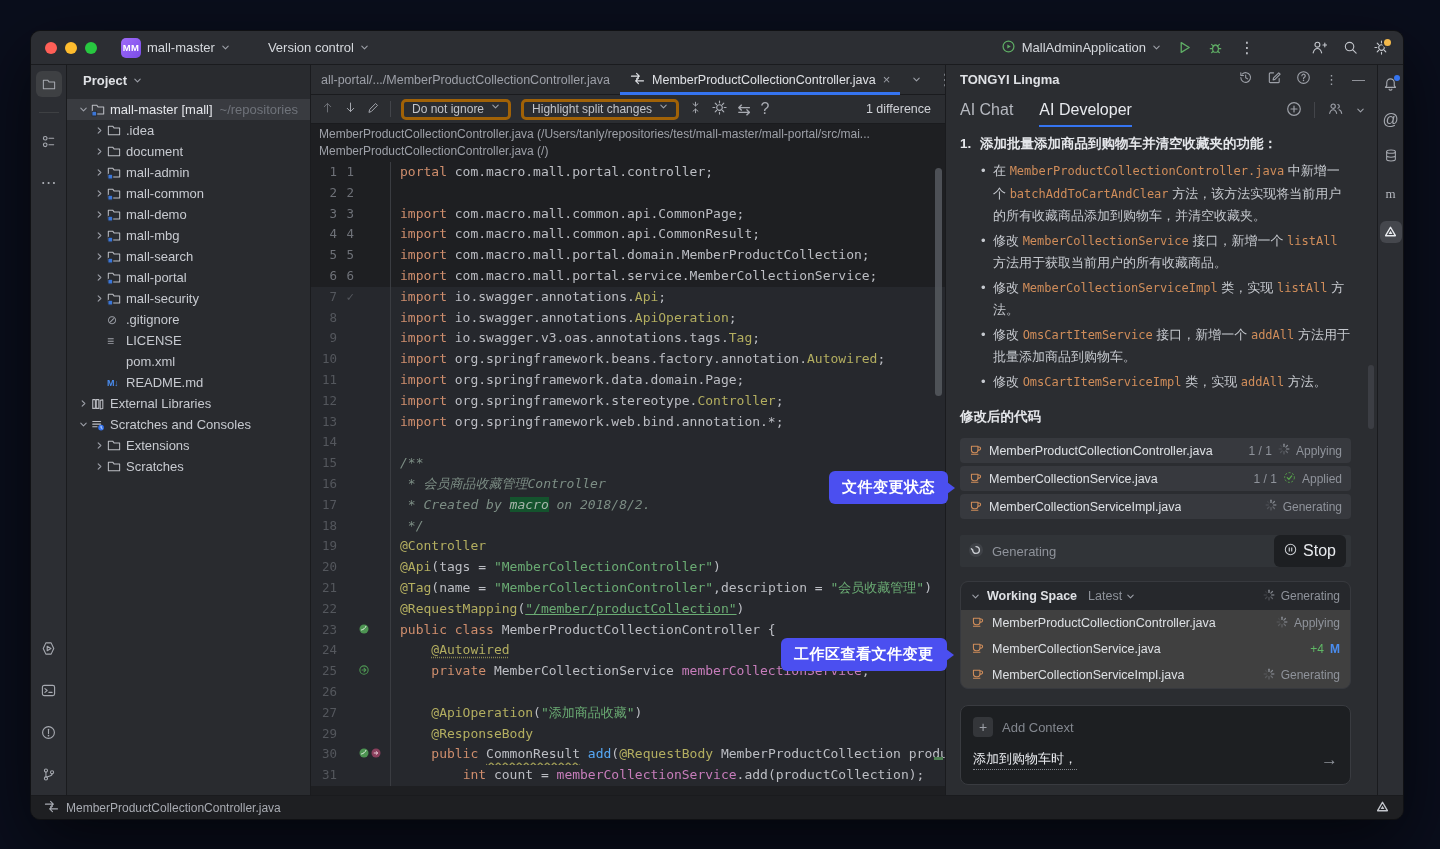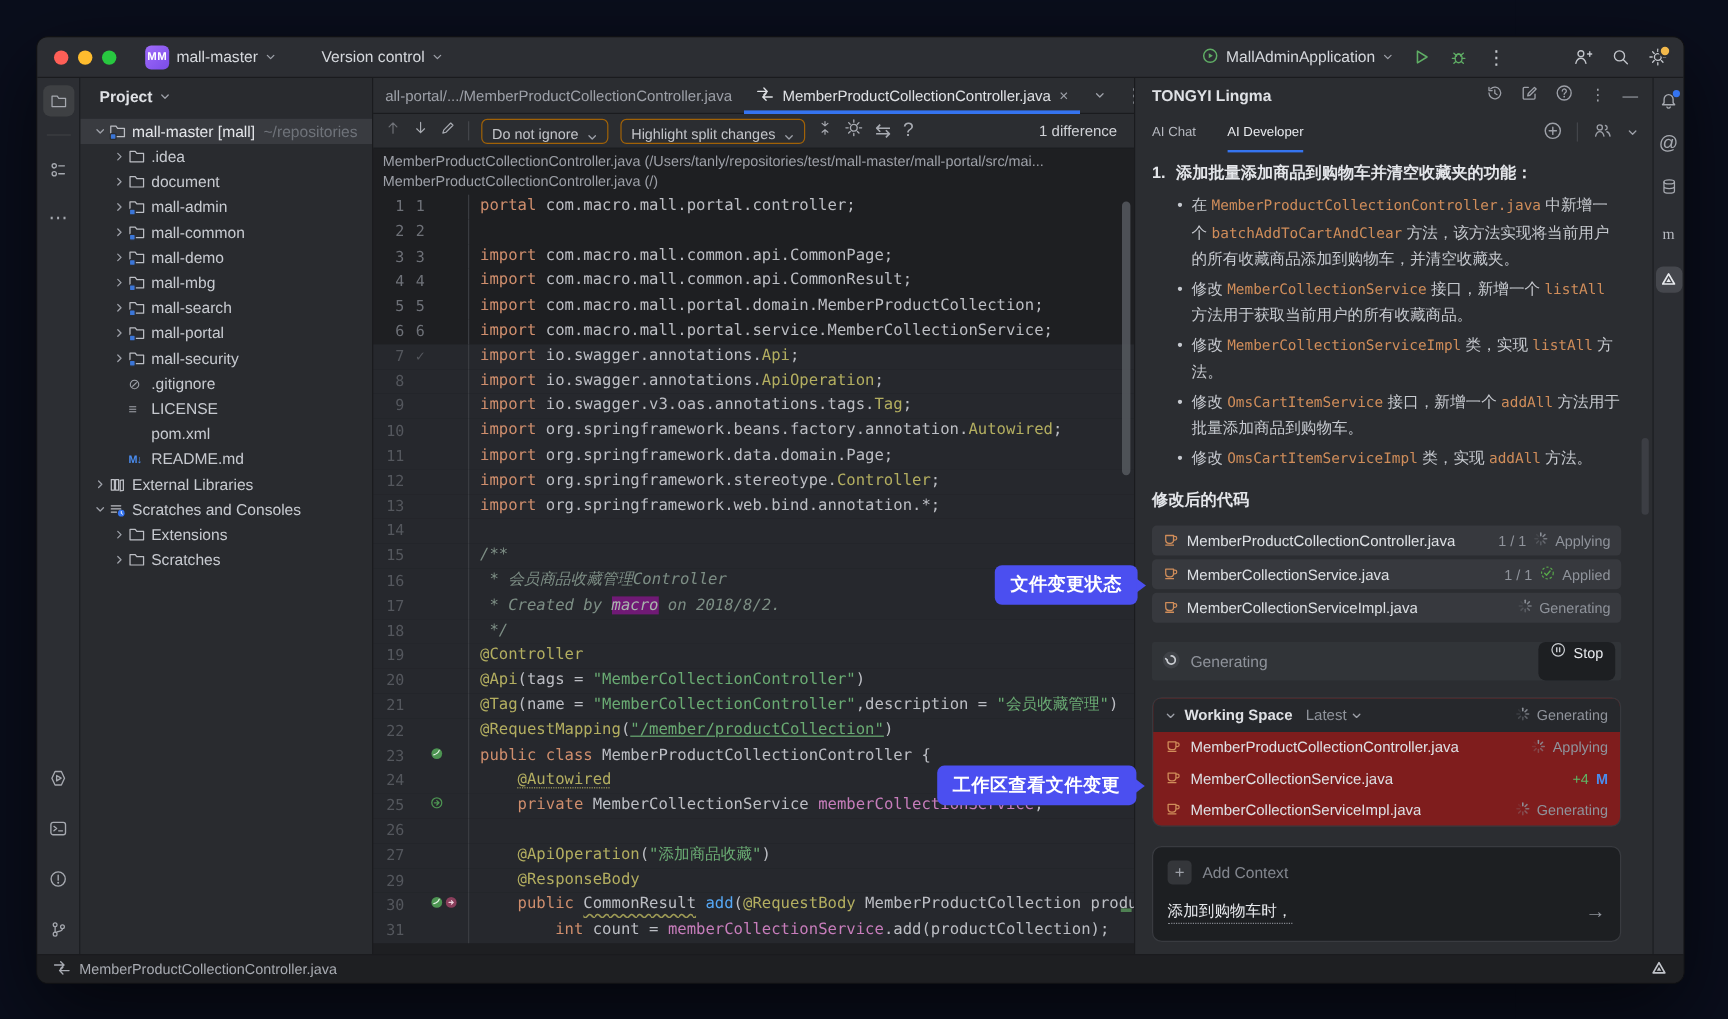--- a/index.html
+++ b/index.html
@@ -48,68 +48,68 @@
   .ic-gray{color:#9da0a8;font-size:12px;}
   
   .editor-col{flex:1;display:flex;flex-direction:column;min-width:0;background:#1e1f22;}
   .tabs-row{height:30px;background:#2b2d31;border-bottom:1px solid #1a1b1e;display:flex;align-items:stretch;flex:none;color:#9da0a8;}
   .tab{display:flex;align-items:center;gap:7px;padding:0 10px;font-size:12.5px;position:relative;white-space:nowrap;}
   .tab.active{color:#dfe1e5;}
   .tab.active::after{content:'';position:absolute;left:0;right:0;bottom:-1px;height:3px;background:var(--accent);}
   .tab .close{font-size:13px;color:#9da0a8;}
   .tabs-end{margin-left:auto;display:flex;align-items:center;gap:16px;padding:0 12px;color:#9da0a8;}
   .diff-toolbar{height:29px;background:#2b2d31;border-bottom:1px solid #1a1b1e;display:flex;align-items:center;gap:10px;padding:0 10px;color:#a8abb2;flex:none;}
-  .dt-btn{height:21px;border:1px solid #a16207;border-radius:5px;padding:0 8px;display:inline-flex;align-items:flex-end;gap:7px;font-size:12px;color:#c3c5ca;}
+  .dt-btn{height:21px;border:3px solid #a16207;border-radius:5px;padding:0 8px;display:inline-flex;align-items:flex-start;gap:7px;font-size:12px;color:#c3c5ca;}
   .vdiv{width:1px;height:16px;background:#43454a;}
   .dt-count{margin-left:auto;color:#d0d2d7;font-size:12.5px;padding-right:4px;}
   .paths{padding:2px 8px 3px;font-size:12px;color:#9da0a8;line-height:16.5px;flex:none;white-space:nowrap;overflow:hidden;}
   .code-area{flex:1;position:relative;overflow:hidden;font-family:"DejaVu Sans Mono","Liberation Mono",monospace;font-size:13px;}
   .cl{display:flex;height:20.8px;line-height:20.8px;white-space:pre;}
   .cl.changed{background:#26282d;}
   .g1{width:26px;text-align:right;color:#6e7178;flex:none;font-size:12.5px;}
   .g2{width:17px;text-align:right;color:#6e7178;flex:none;font-size:12.5px;}
   .cl.changed .g1,.cl.changed .g2{color:#54575d;}
   .gic{width:32px;flex:none;display:flex;align-items:center;gap:2px;padding-left:5px;}
   .code{flex:1;border-left:1px solid #3a3c41;padding-left:9px;margin-left:4px;overflow:hidden;}
   .tk-k{color:#cf8e6d}.tk-p{color:#bcbec4}.tk-a{color:#b3ae60}.tk-s{color:#6aab73}
   .tk-su{color:#6aab73;text-decoration:underline;}
   .tk-c{color:#7d8e85;font-style:italic}
-  .tk-ch{color:#a8b5ac;font-style:italic;background:#701a75;}
+  .tk-ch{color:#a8b5ac;font-style:italic;background:#14532d;}
   .tk-f{color:#c77dbb}.tk-m{color:#56a8f5}
   .tk-i{color:#c77dbb;font-style:italic}
   .tk-w{color:#bcbec4;text-decoration:underline wavy #9e9b55;text-underline-offset:3px;}
   .tk-au{color:#b3ae60;text-decoration:underline dotted #8a8750;text-underline-offset:3px;}
   .ed-scroll{position:absolute;right:3px;top:6px;width:7px;height:228px;border-radius:4px;background:#56595f;opacity:.85;}
   .ed-mark{position:absolute;right:2px;bottom:35px;width:9px;height:3px;background:#4e8052;}
   
   .right-panel{width:432px;background:#2b2d31;border-left:1px solid #1a1b1e;display:flex;flex-direction:column;font-size:13px;color:#cfd2d8;position:relative;flex:none;}
   .rp-header{height:28px;display:flex;align-items:center;padding:0 12px 0 14px;flex:none;}
   .rp-title{font-weight:700;color:#dfe1e5;font-size:13px;}
   .rp-hicons{margin-left:auto;display:flex;gap:14px;color:#9da0a8;align-items:center;}
   .rp-tabs{height:34px;display:flex;align-items:stretch;padding:0 12px 0 14px;gap:26px;flex:none;}
-  .rp-tab{color:#b6b9c0;position:relative;display:flex;align-items:center;font-size:11px;text-align:right;}
+  .rp-tab{color:#b6b9c0;position:relative;display:flex;align-items:center;font-size:16px;text-align:right;}
   .rp-tab.active{color:#e8eaee;}
   .rp-tab.active::after{content:'';position:absolute;left:0;right:0;bottom:0;height:2px;background:var(--accent);}
   .rp-tabs-end{margin-left:auto;display:flex;align-items:center;gap:12px;color:#9da0a8;}
   .rp-chat{flex:1;overflow:hidden;padding:6px 26px 0 14px;}
   .msg-head{display:flex;font-weight:700;color:#e4e6ea;line-height:22px;font-size:13.5px;}
   .msg-no{width:20px;flex:none;}
   .bullets{margin:5px 0 0 20px;}
   .bullet{position:relative;padding-left:13px;color:#c6c9cf;line-height:21.5px;font-size:13px;margin-top:3px;}
   .bullet::before{content:'•';position:absolute;left:1px;color:#c6c9cf;}
   .codespan{font-family:"DejaVu Sans Mono","Liberation Mono",monospace;color:var(--orange);font-size:12px;}
   .code-heading{font-weight:700;color:#e4e6ea;margin-top:15px;font-size:13.5px;}
   .file-list{margin-top:12px;display:flex;flex-direction:column;gap:3px;}
   .file-row{height:25px;background:#37393e;border-radius:4px;display:flex;align-items:center;padding:0 9px;gap:7px;}
   .file-name{color:#dde0e4;font-size:12.5px;white-space:nowrap;overflow:hidden;}
   .file-right{margin-left:auto;display:flex;align-items:center;gap:6px;color:#8f939b;font-size:12px;flex:none;white-space:nowrap;}
   .st-applied{color:#8f939b;}
   .gen-bar{margin-top:16px;height:32px;background:#313438;display:flex;align-items:center;gap:8px;padding:0 5px 0 8px;color:#8f939b;border-radius:2px;}
-  .stop-btn{margin-left:auto;height:24px;background:#1d1f22;border-radius:6px;color:#e8eaee;display:flex;align-items:flex-end;gap:6px;padding:16px 10px;font-size:12px;}
-  .ws-card{margin-top:14px;background:#7f1d1d;border:1px solid #37393e;border-radius:8px;overflow:hidden;text-align:right;}
+  .stop-btn{margin-left:auto;height:24px;background:#1d1f22;border-radius:6px;color:#e8eaee;display:flex;align-items:center;gap:6px;padding:16px 10px;font-size:16px;}
+  .ws-card{margin-top:14px;background:#404040;border:1px solid #37393e;border-radius:8px;overflow:hidden;text-align:right;}
   .ws-header{height:28px;display:flex;align-items:center;gap:7px;padding:0 10px;background:#26282c;color:#dfe1e5;font-weight:700;font-size:12.5px;}
   .ws-filter{color:#8f939b;font-weight:400;display:flex;align-items:center;gap:4px;margin-left:4px;}
   .ws-right{margin-left:auto;display:flex;align-items:center;gap:6px;color:#8f939b;font-weight:400;font-size:12px;}
   .ws-row{height:26px;display:flex;align-items:center;gap:8px;padding:0 10px;font-size:12.5px;color:#dde0e4;}
   .plus4{color:var(--green2);} .mod-m{color:var(--blue2);font-weight:700;}
   .input-card{flex:none;margin:8px 26px 10px 14px;background:#1d1f22;border:1px solid #393b40;border-radius:8px;padding:11px 12px;height:80px;}
   .add-ctx{display:flex;align-items:center;gap:9px;color:#83878f;font-size:13px;}
   .plus-box{width:20px;height:20px;border-radius:4px;background:#34363a;display:grid;place-items:center;color:#9da0a8;font-size:14px;line-height:1;}
   .input-line{margin-top:13px;display:flex;align-items:center;}
   .input-text{color:#e8eaee;font-size:13px;border-bottom:1px dotted #85888f;padding-bottom:1px;}

